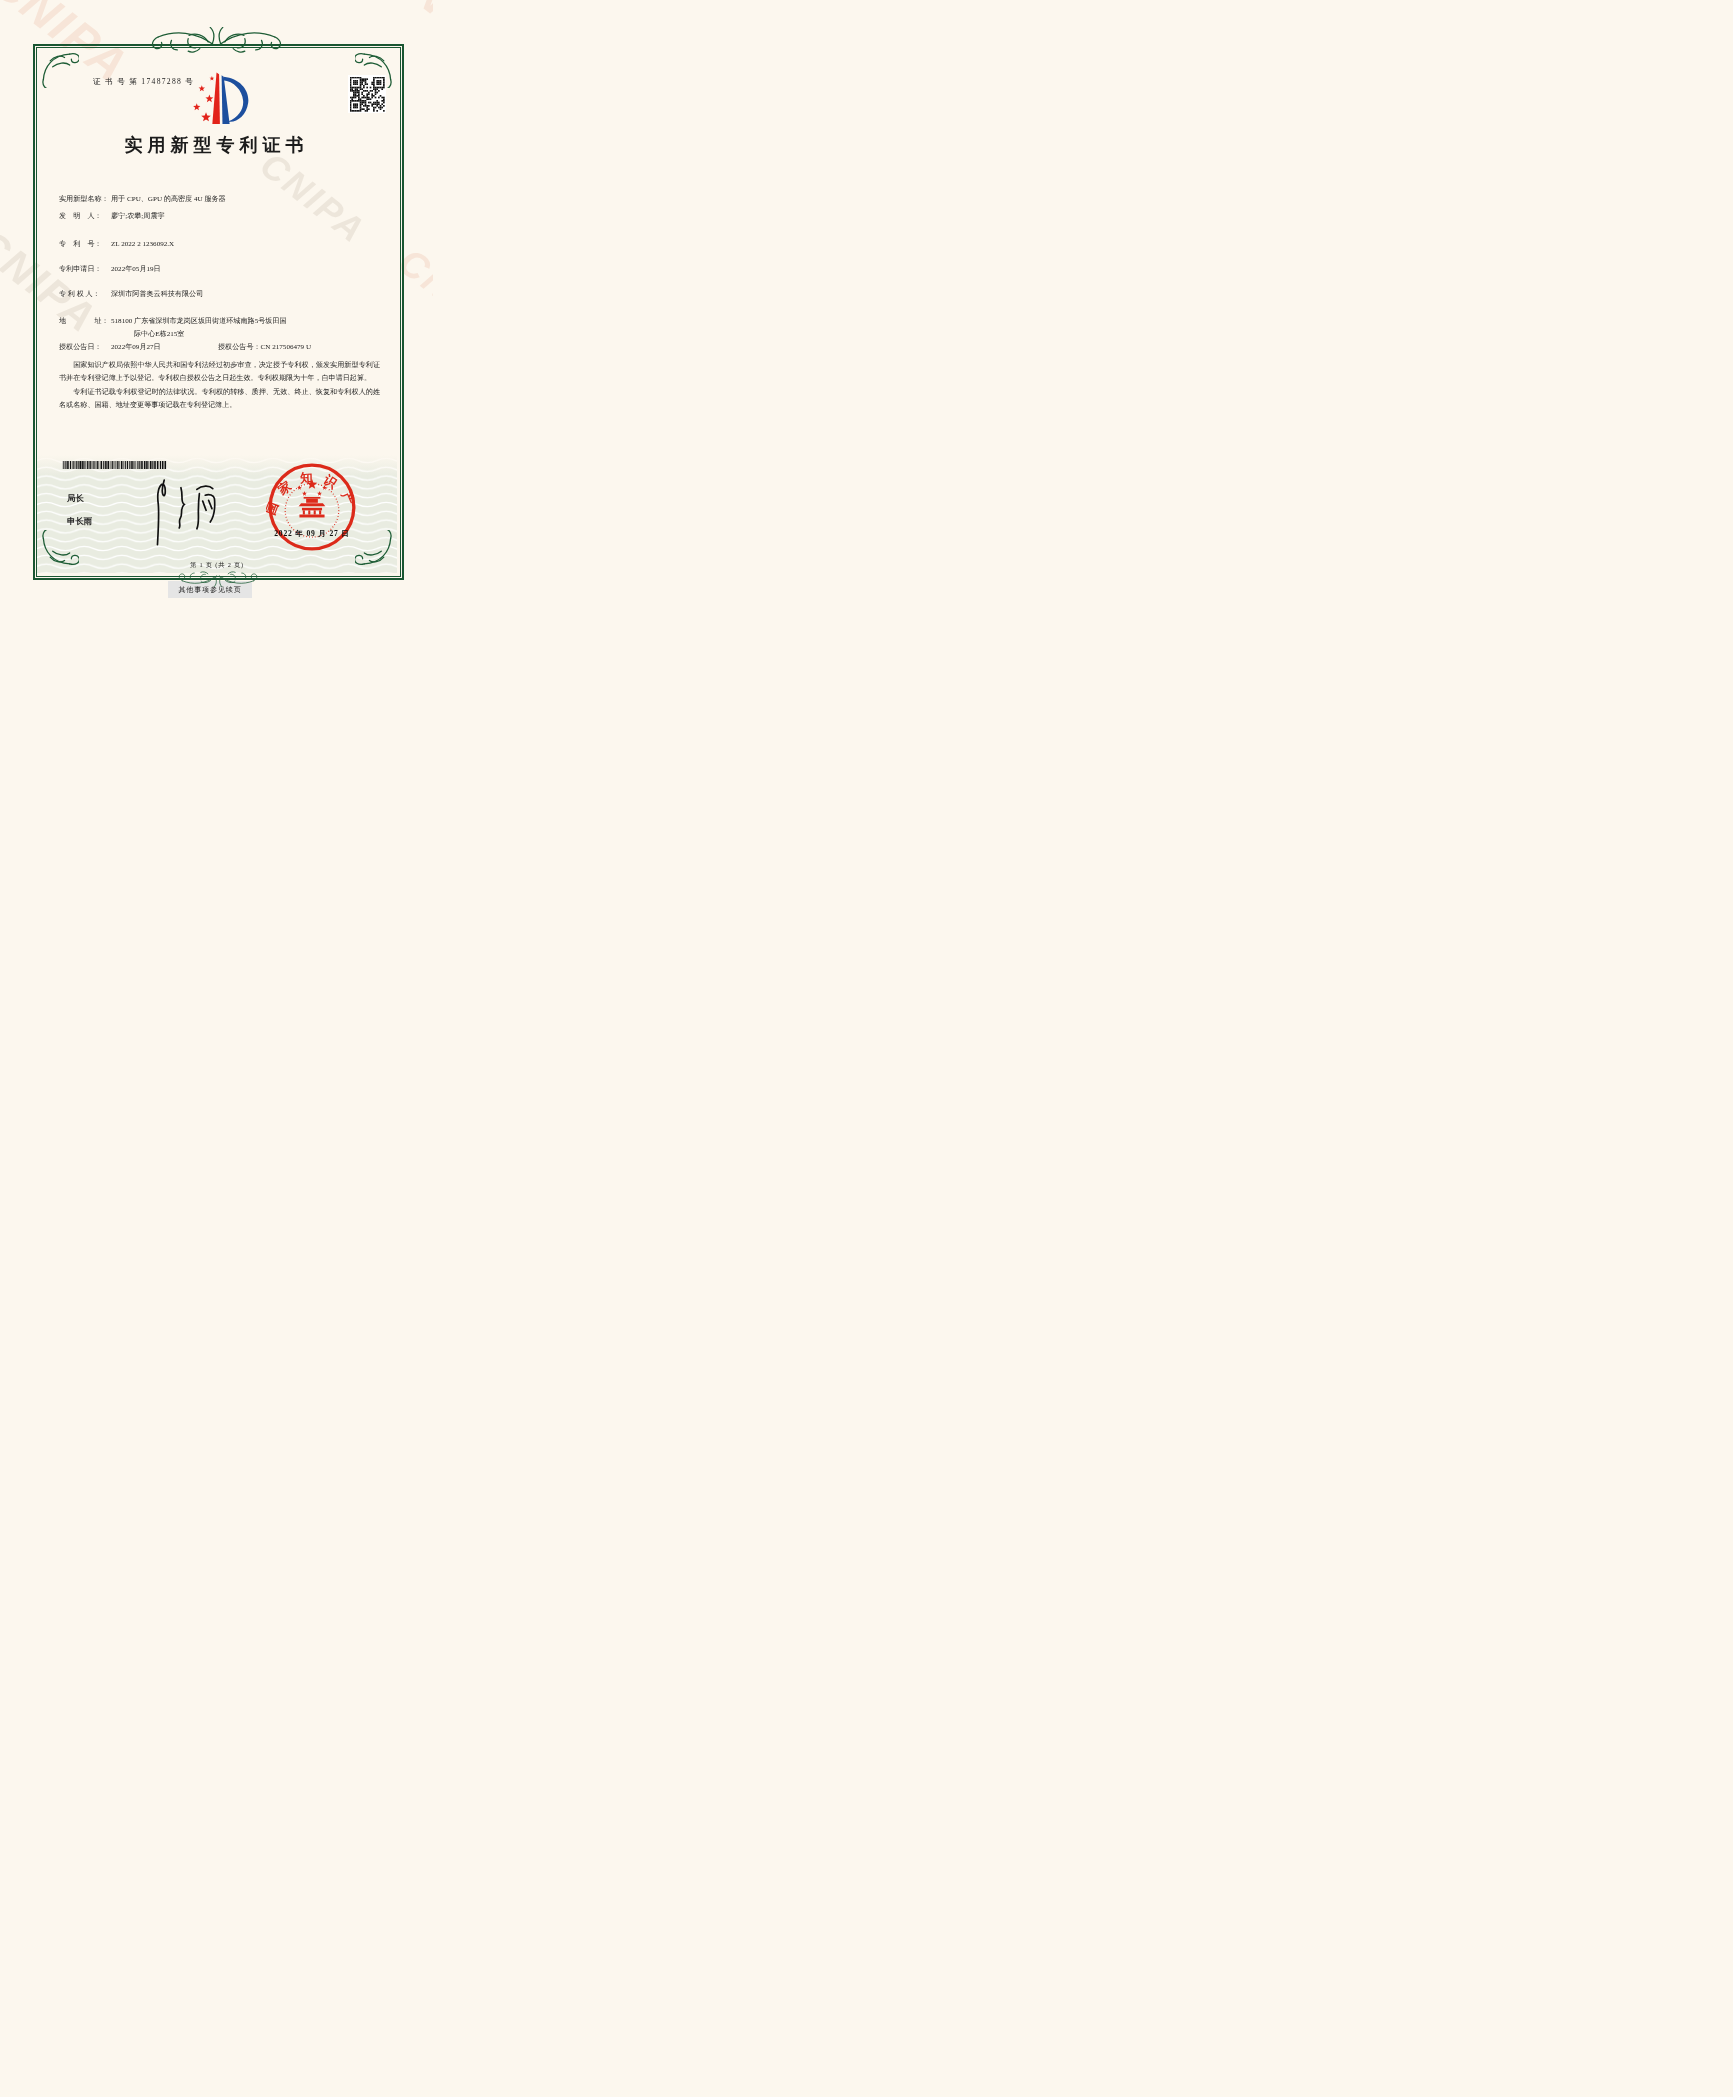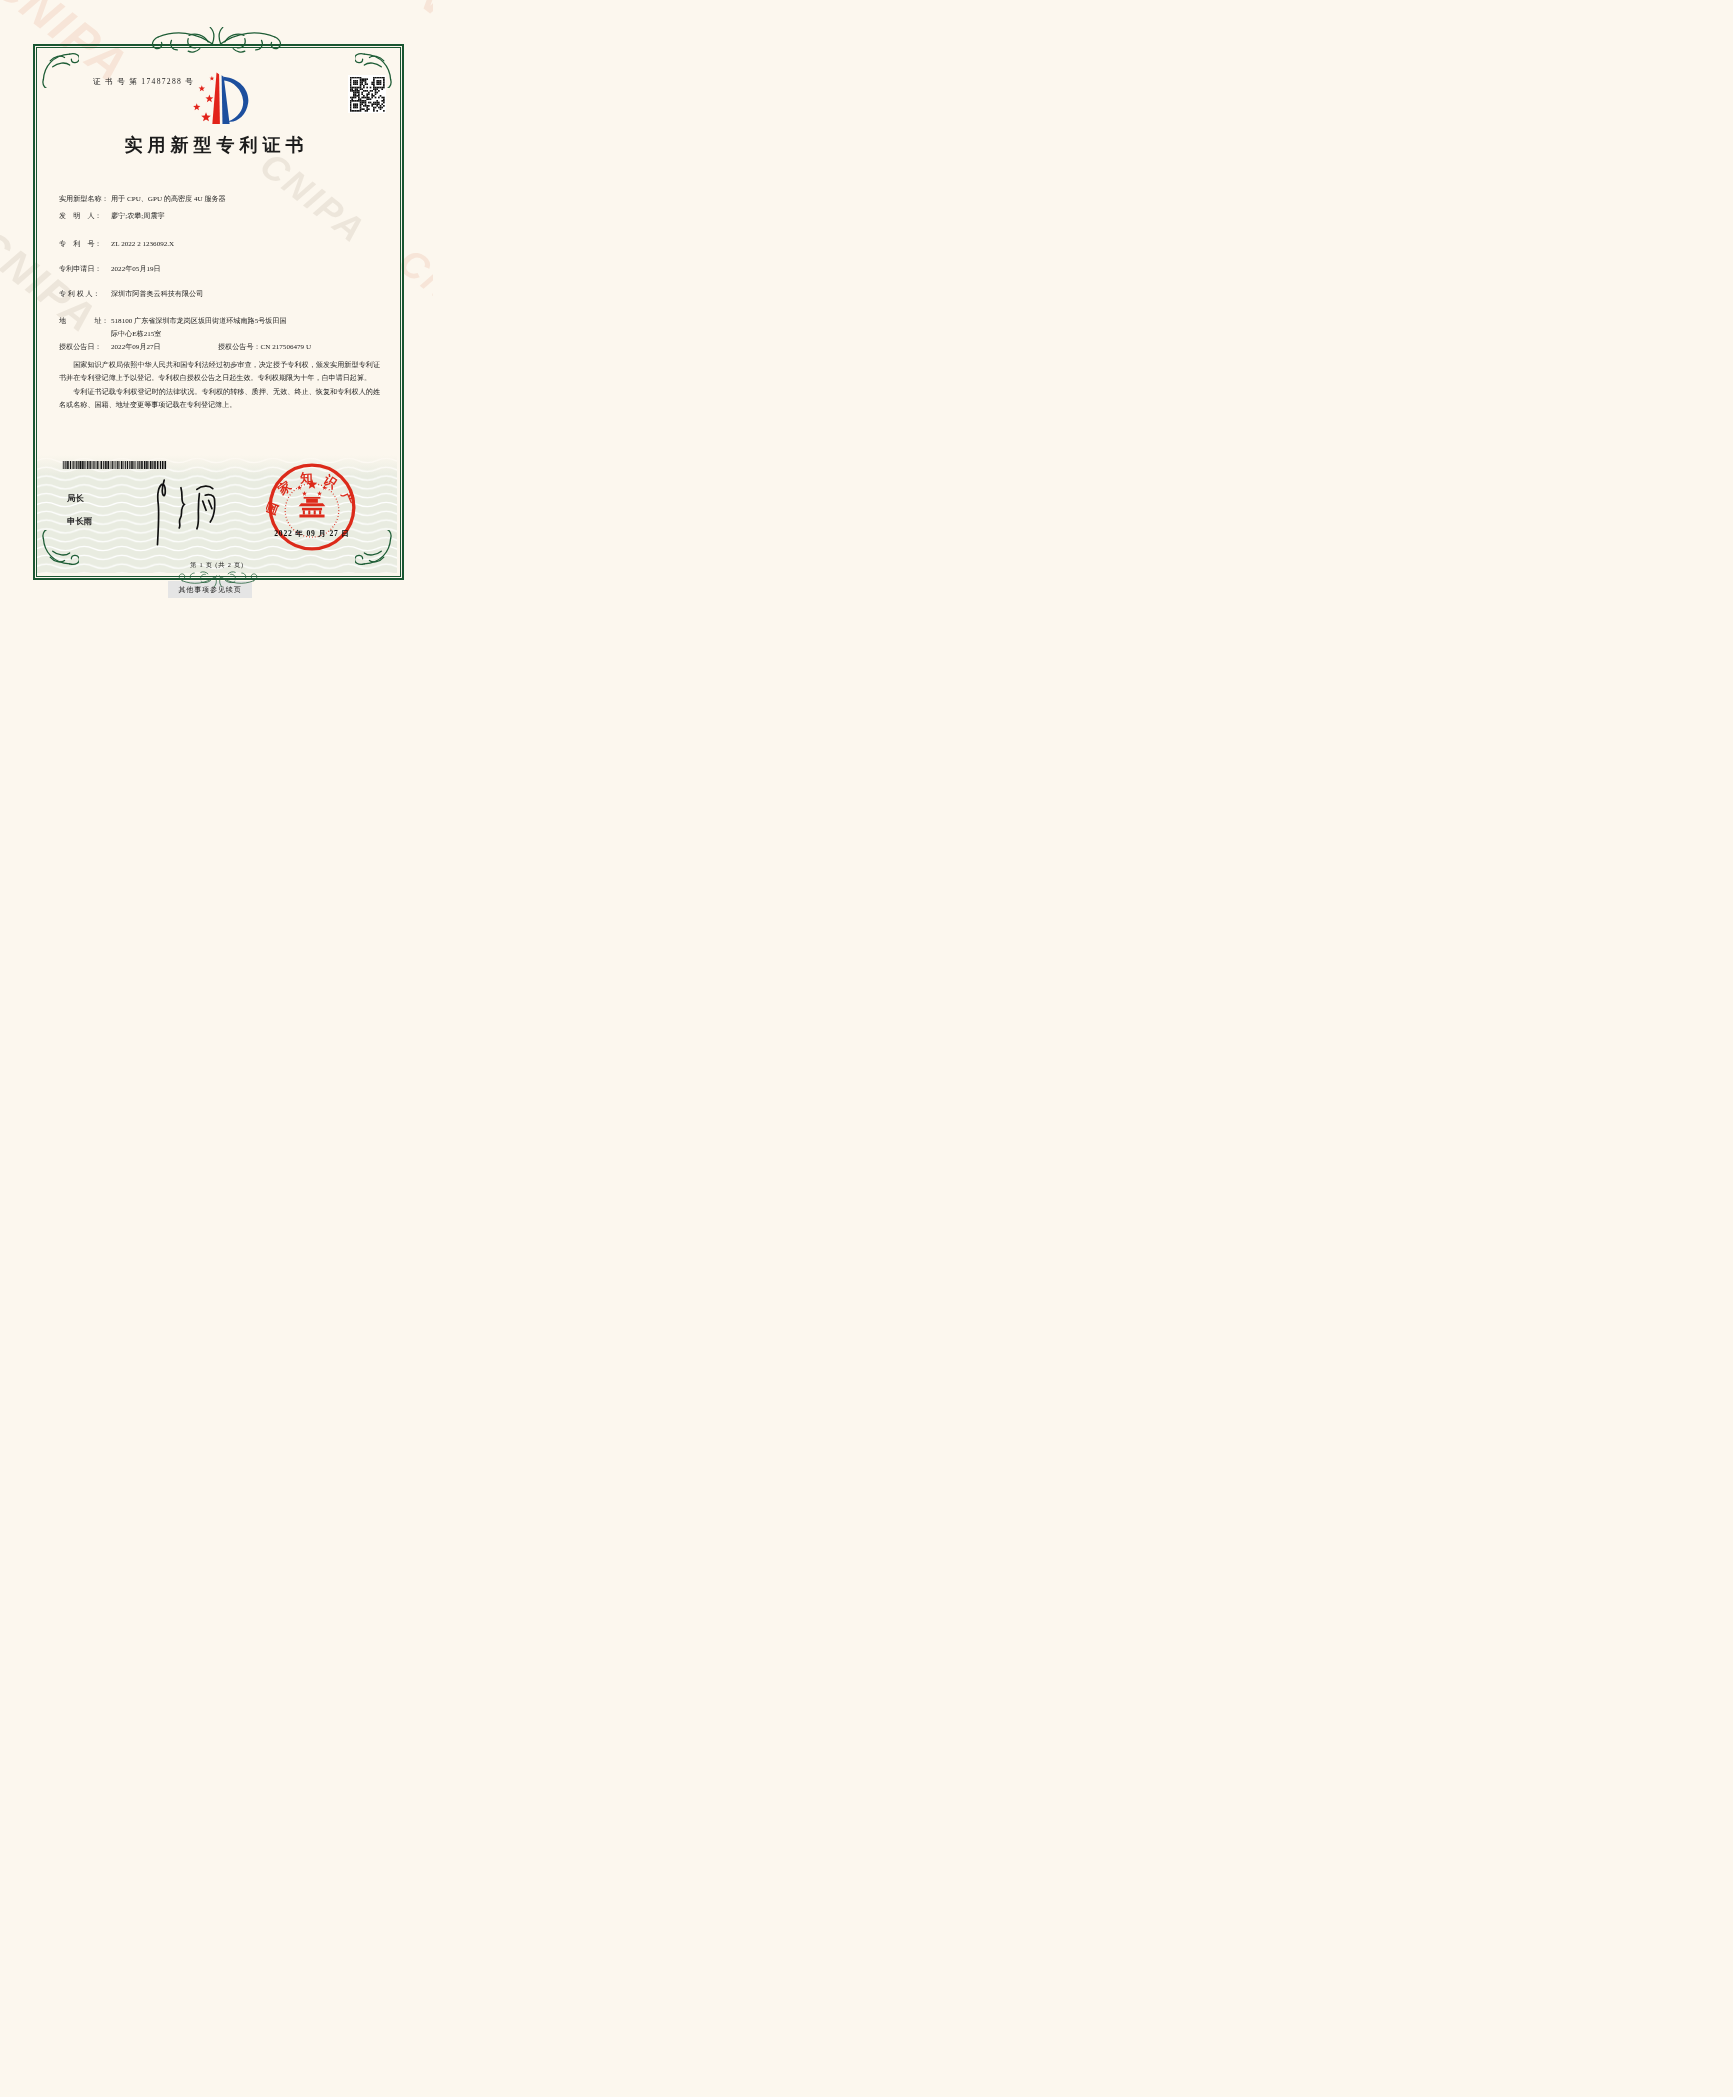--- a/index.html
+++ b/index.html
@@ -384,21 +384,21 @@
     </div>
     <div class="frow" style="top:264px;">
       <span class="lab">专利申请日：</span><span>2022年05月19日</span>
     </div>
     <div class="frow" style="top:289px;">
       <span class="lab">专 利 权 人：</span><span>深圳市阿普奥云科技有限公司</span>
     </div>
     <div class="frow" style="top:316px;">
       <span class="lab">地　　　　址：</span><span>518100 广东省深圳市龙岗区坂田街道环城南路5号坂田国</span>
     </div>
-    <div class="addr2" style="top:329px;">际中心E栋215室</div>
+    <div class="addr2" style="top:329px;margin-left:23px;">际中心E栋215室</div>
     <div class="frow" style="top:342px;">
       <span class="lab">授权公告日：</span><span>2022年09月27日</span>
     </div>
     <div class="grantno" style="top:342px;">
       <span>授权公告号：</span><span>CN 217506479 U</span>
     </div>
 
     <div class="bodytext">
       <p>国家知识产权局依照中华人民共和国专利法经过初步审查，决定授予专利权，颁发实用新型专利证书并在专利登记簿上予以登记。专利权自授权公告之日起生效。专利权期限为十年，自申请日起算。</p>
       <p>专利证书记载专利权登记时的法律状况。专利权的转移、质押、无效、终止、恢复和专利权人的姓名或名称、国籍、地址变更等事项记载在专利登记簿上。</p>

